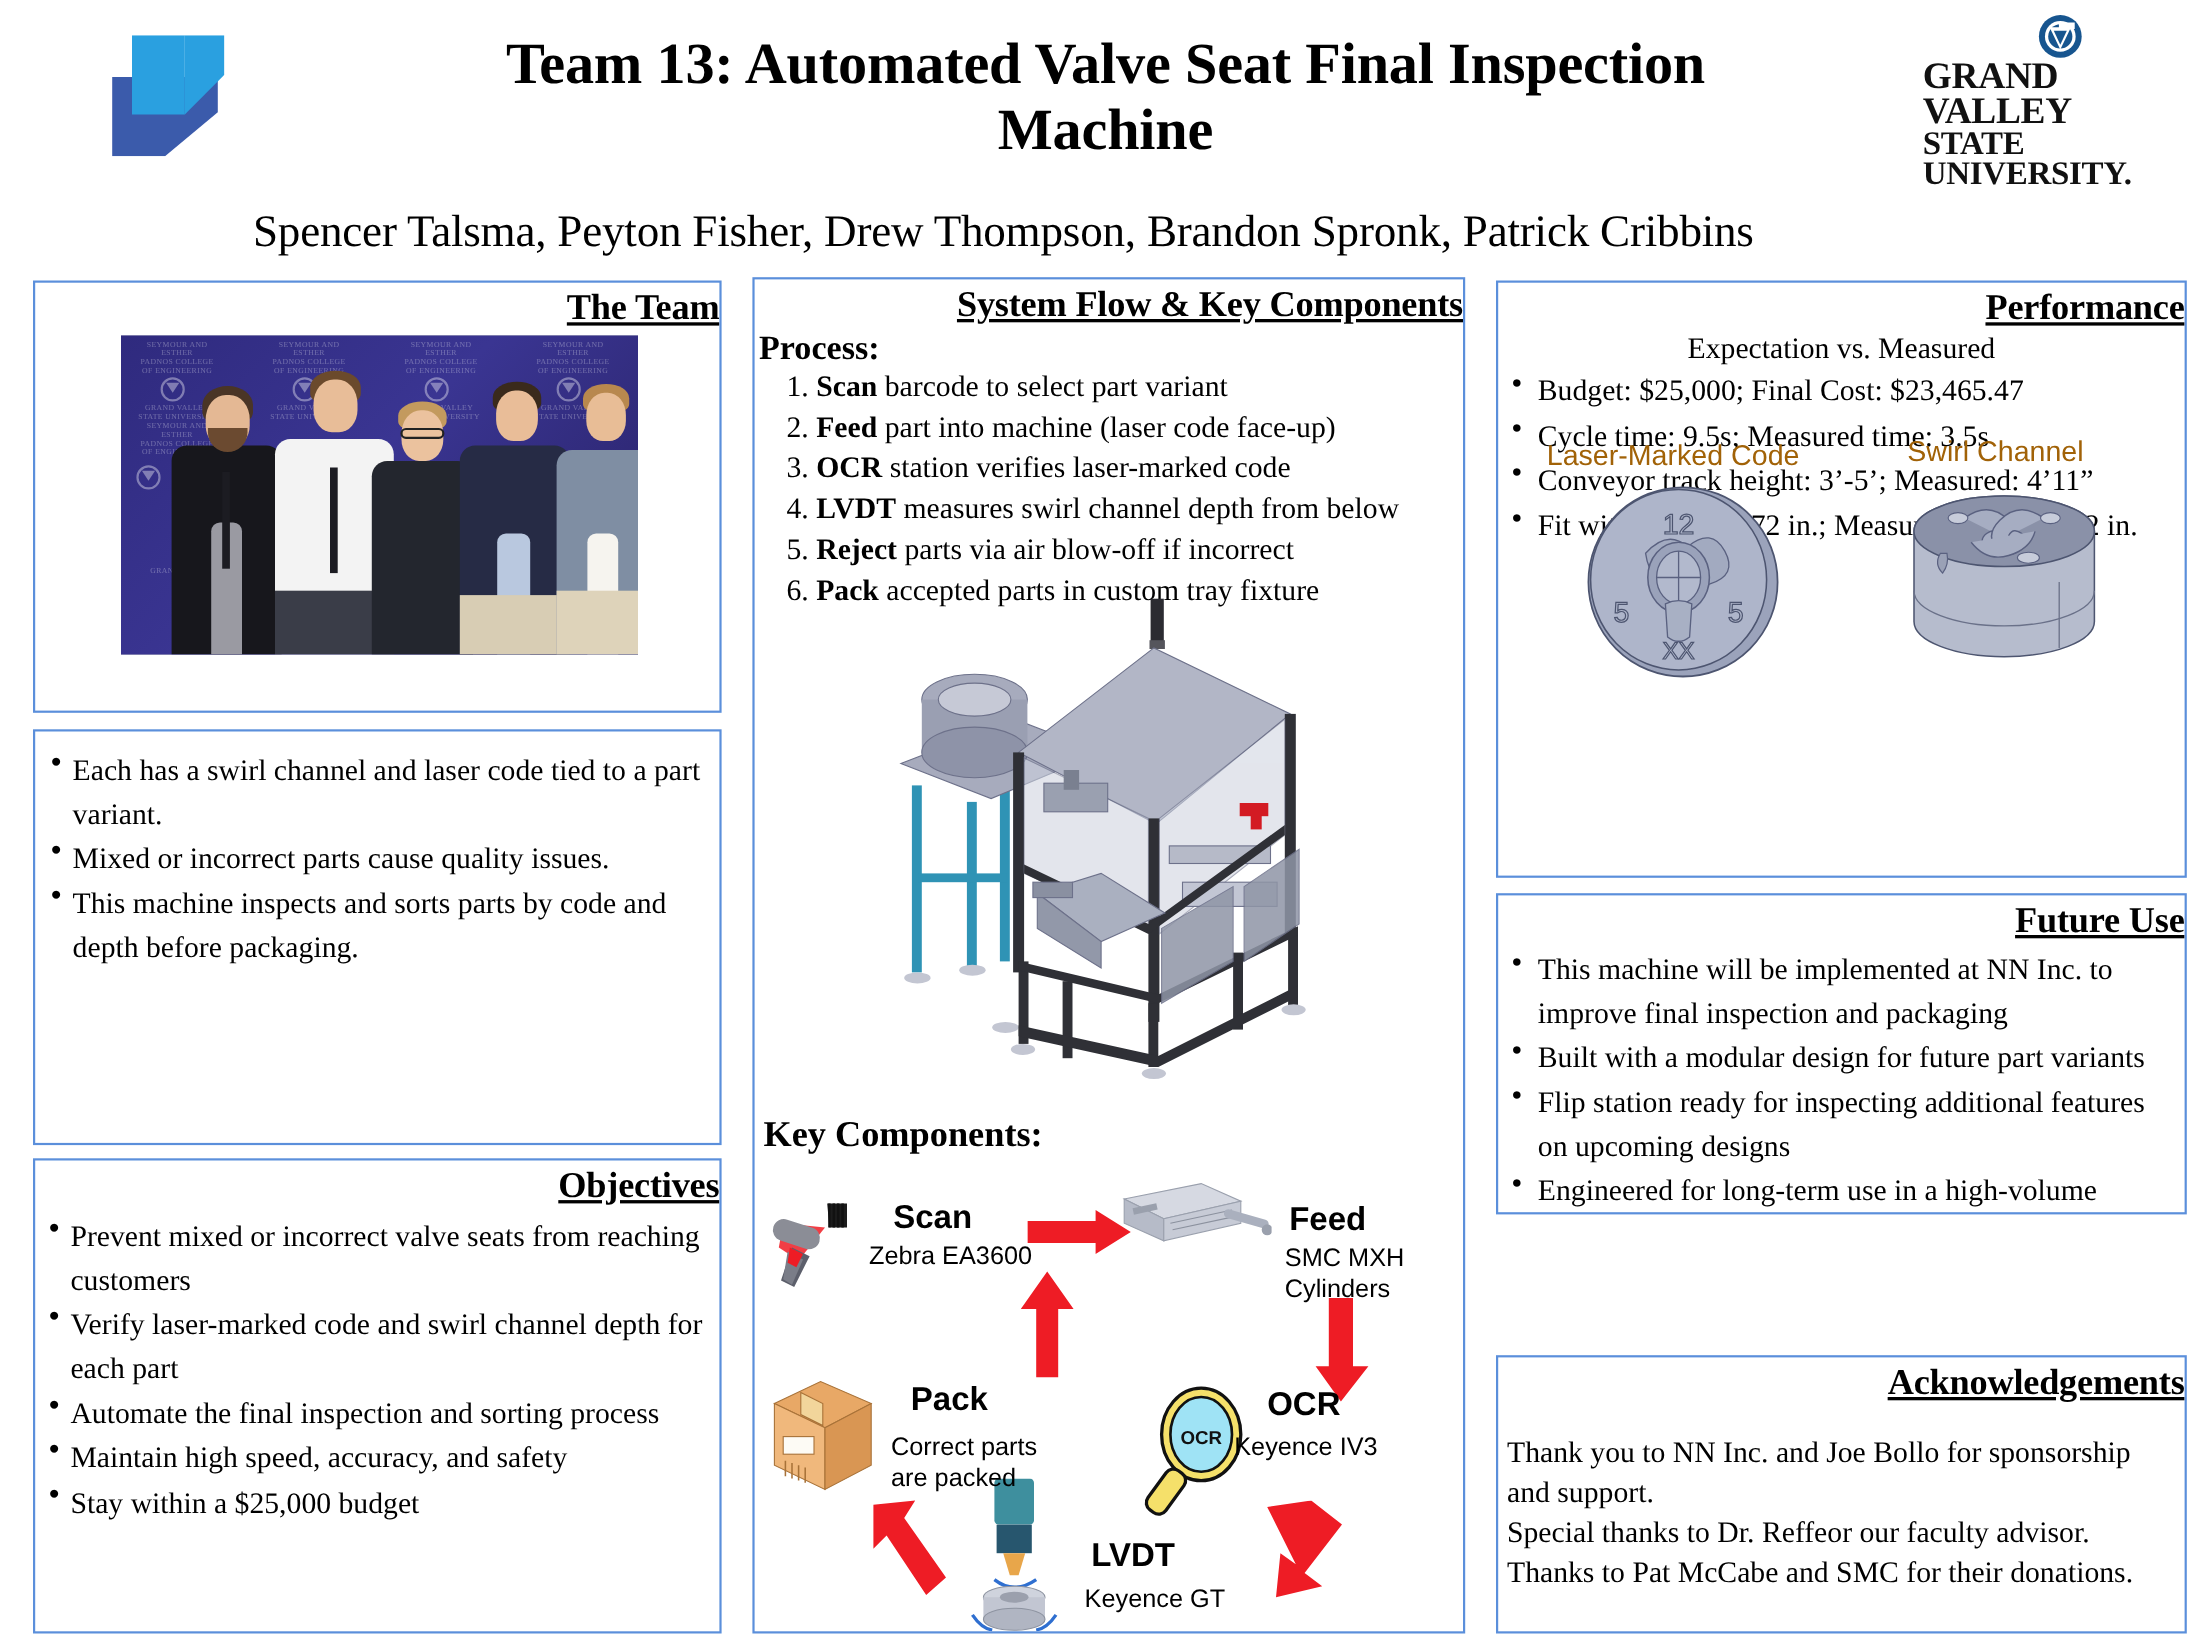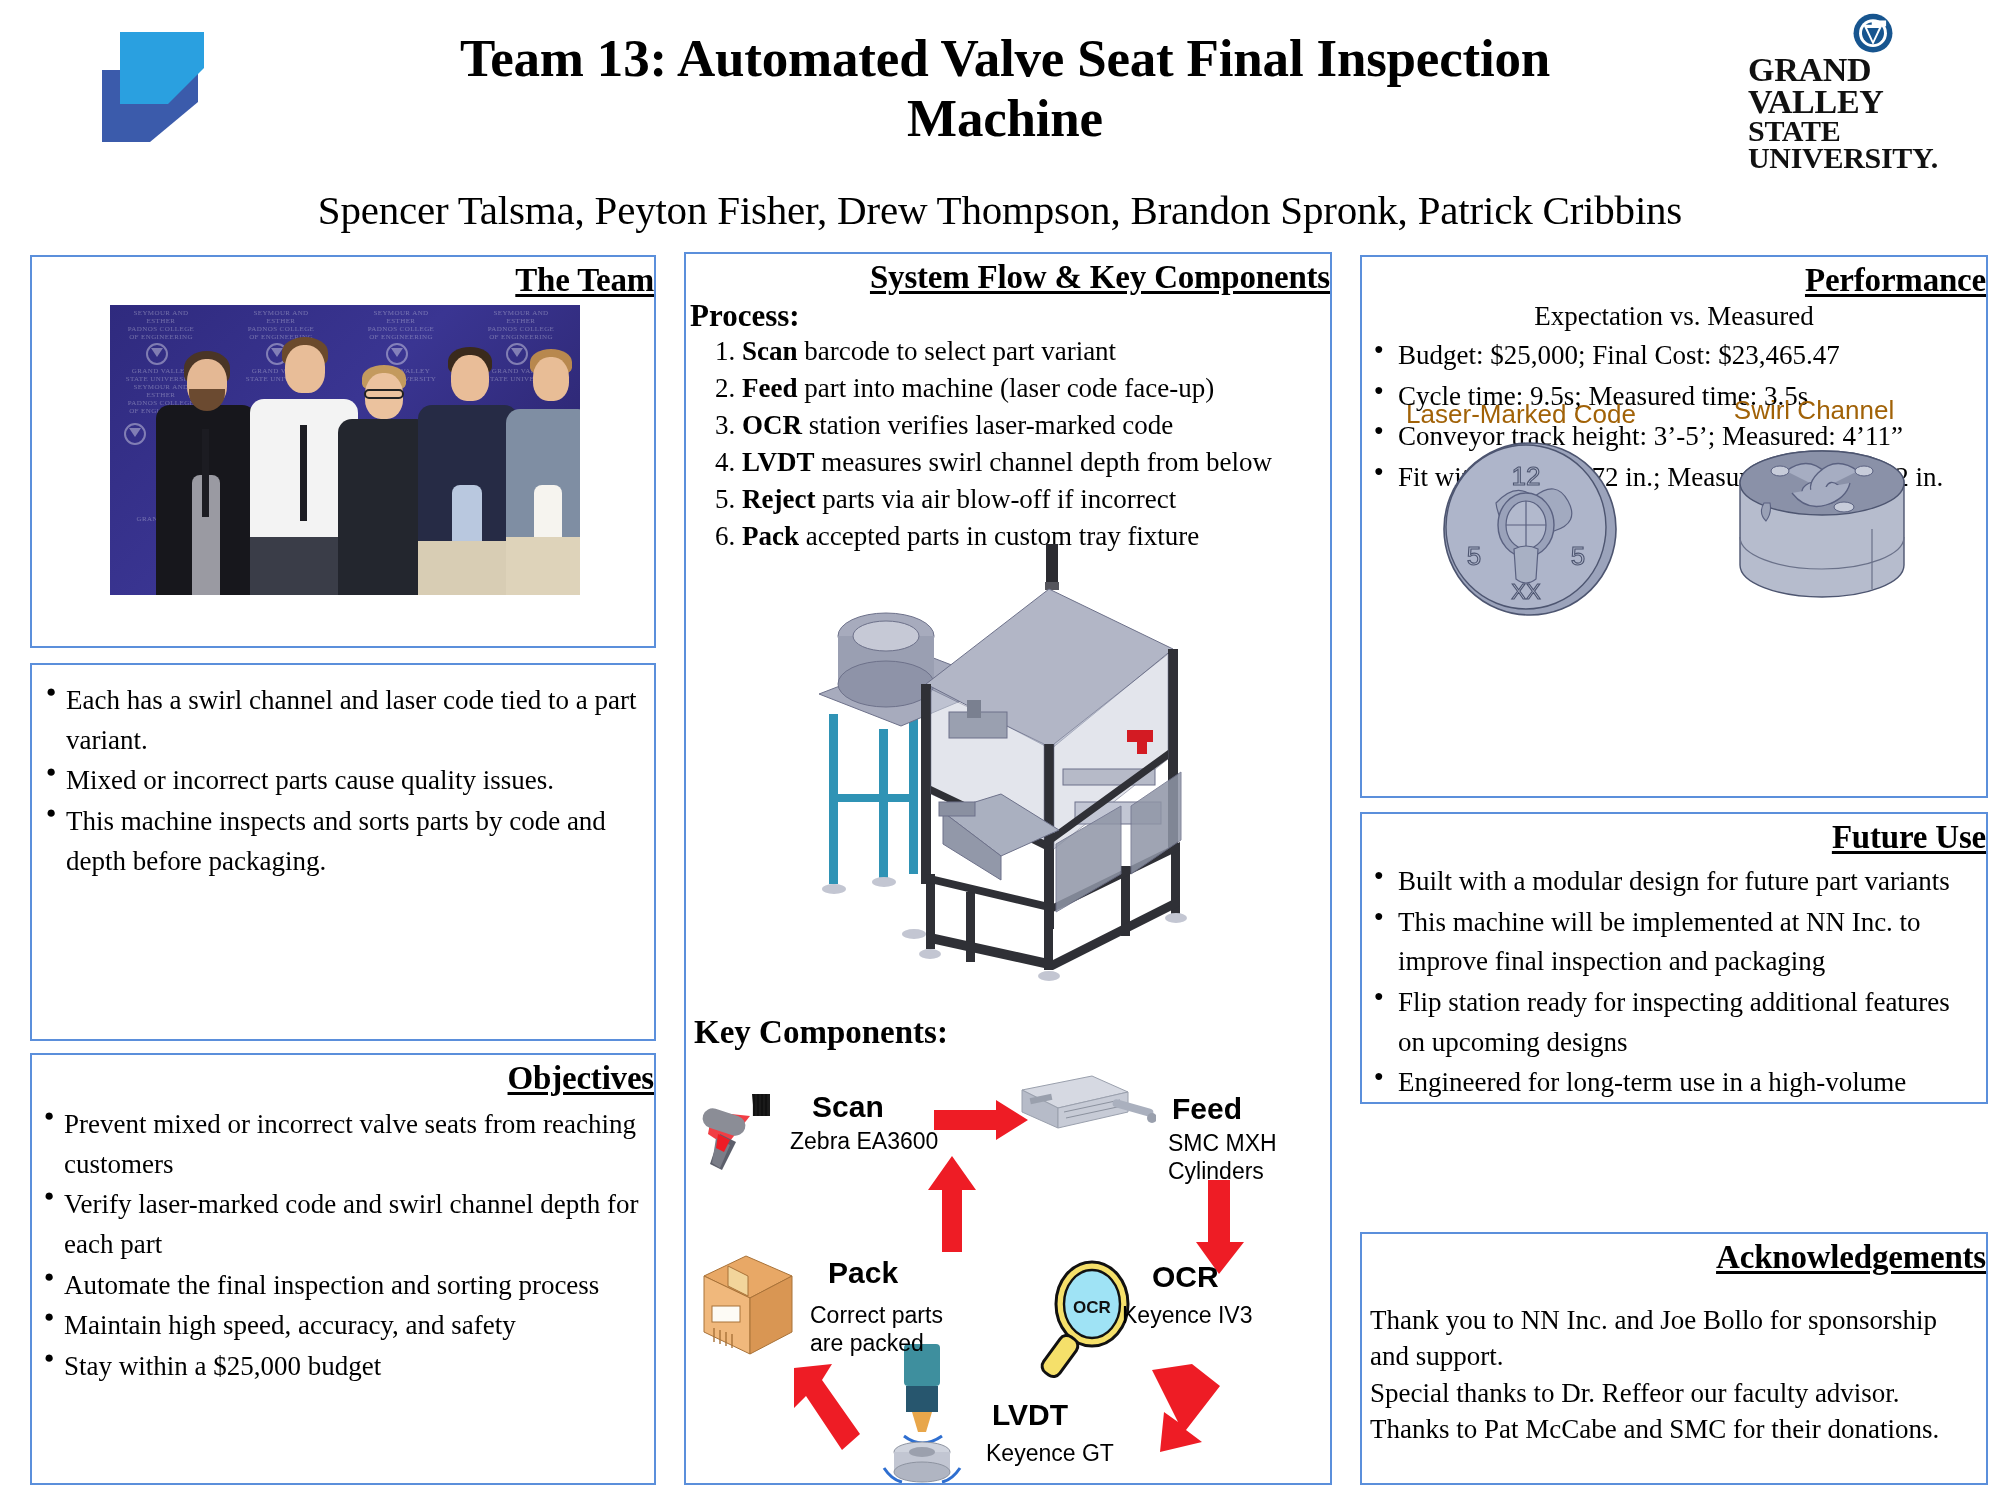--- a/index.html
+++ b/index.html
@@ -21,21 +21,21 @@
   .gv-line{font-family:"Liberation Serif",serif;font-weight:bold;letter-spacing:-0.3px;}
   .gv-line1{font-size:34px;}
   .gv-line2{font-size:30px;}
   #poster-title{
     position:absolute;left:370px;top:28px;width:1270px;
     text-align:center;font-weight:bold;font-size:53px;line-height:1.14;
     color:#000;letter-spacing:-0.2px;
   }
   #authors{
     position:absolute;left:230px;top:186px;width:1540px;
-    text-align:center;font-size:41px;color:#000;letter-spacing:-0.2px;
+    font-size:41px;color:#000;letter-spacing:-0.2px;
   }
 
   
   .panel{
     position:absolute;
     border:2px solid #5b8fdb;
     background:#ffffff;
     box-sizing:border-box;
     overflow:hidden;
   }
@@ -431,22 +431,22 @@
     <ellipse cx="58" cy="34" rx="9" ry="5" fill="#c7ccda" stroke="#5a6180" stroke-width="1"></ellipse>
     <ellipse cx="142" cy="34" rx="9" ry="5" fill="#c7ccda" stroke="#5a6180" stroke-width="1"></ellipse>
     <ellipse cx="122" cy="70" rx="10" ry="5" fill="#c7ccda" stroke="#5a6180" stroke-width="1"></ellipse>
     <path d="M42 66 q-6 10 2 18 q6 -8 4 -18 Z" fill="#9aa1b6" stroke="#5a6180" stroke-width="1.1"></path>
   </svg>
 </div>
 
 <div class="panel" id="panel-future">
   <div class="panel-title">Future Use</div>
   <ul class="bul wide" style="margin-top:6px;margin-right:12px;margin-left:6px;">
+    <li>This machine will be implemented at NN Inc. to improve final inspection and packaging</li>
     <li>Built with a modular design for future part variants</li>
-    <li>This machine will be implemented at NN Inc. to improve final inspection and packaging</li>
     <li>Flip station ready for inspecting additional features on upcoming designs</li>
     <li>Engineered for long-term use in a high-volume production environment</li>
   </ul>
 </div>
 
 <div class="panel" id="panel-ack">
   <div class="panel-title">Acknowledgements</div>
   <div id="ack-body">
     <div>Thank you to NN Inc. and Joe Bollo for sponsorship</div>
     <div>and support.</div>

